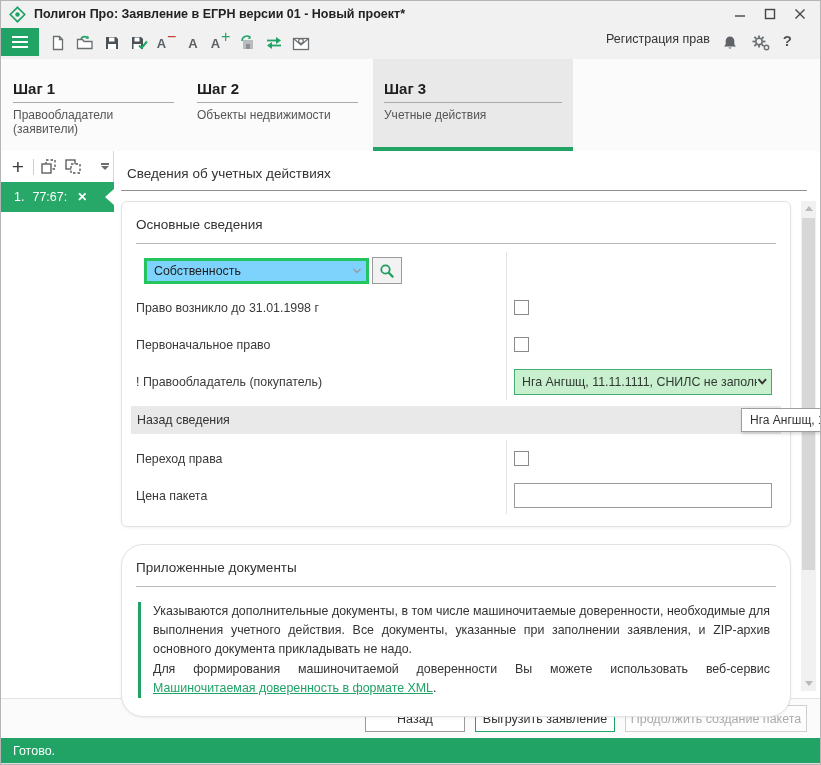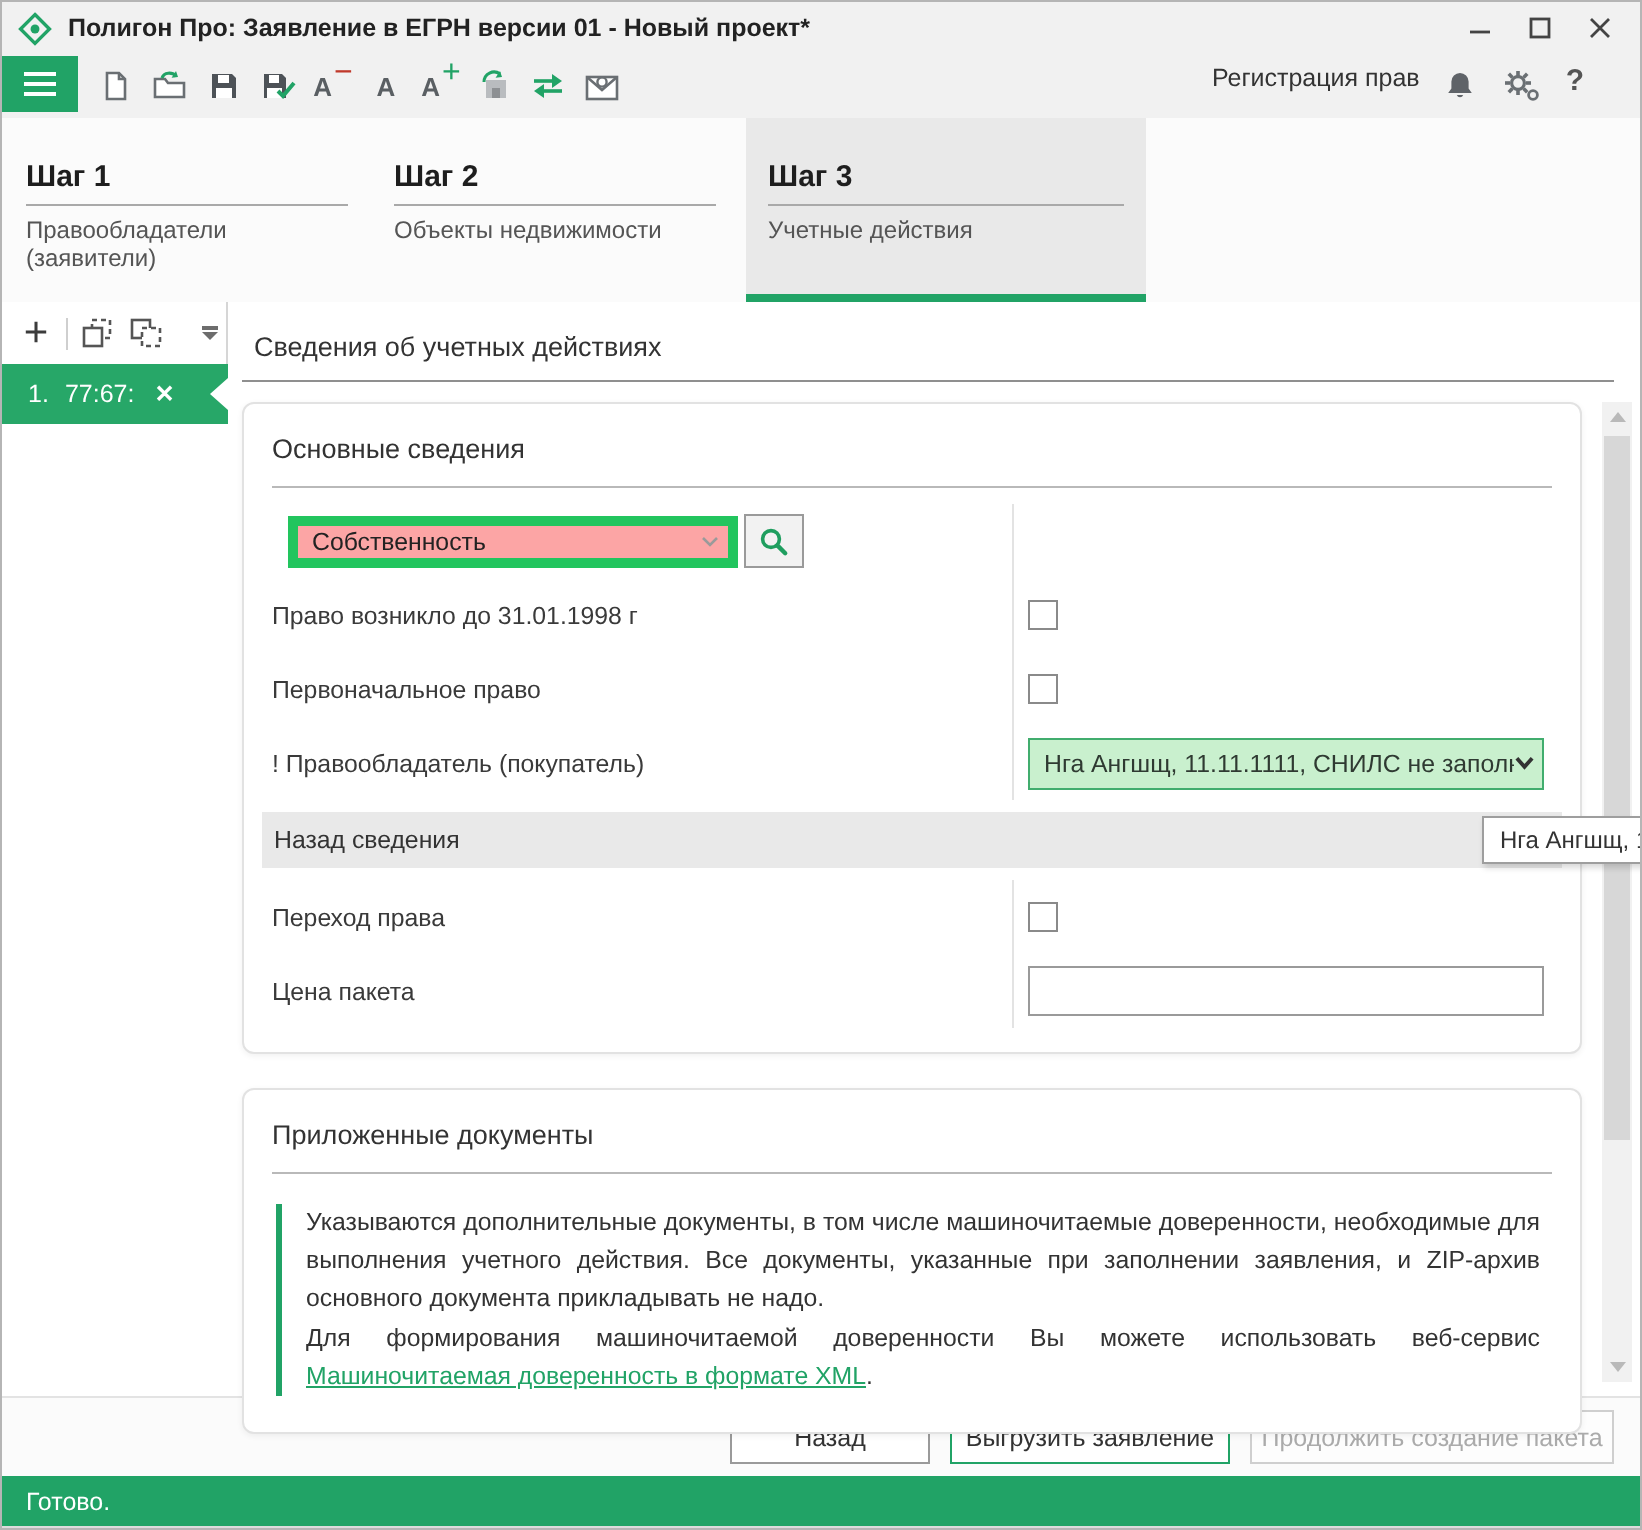--- a/index.html
+++ b/index.html
@@ -81,35 +81,35 @@
 
   .main { position: relative; flex: 1 1 auto; padding: 15px 0 0 7px; }
   .page-title { font-size: 13.5px; color: #333; padding-left: 6px; }
   .page-hr { border: none; border-top: 1px solid #8f8f8f; margin: 9px 13px 0 0; }
 
   .card {
     width: 670px; background: #fff; border: 1px solid #e2e2e2; border-radius: 6px;
     box-shadow: 0 1px 3px rgba(0,0,0,0.06); padding: 12px 0 12px;
   }
   .card-1 { margin-top: 10px; }
-  .card-2 { margin-top: 17px; }
+  .card-2 { margin-top: 17px; border-radius: 22px; }
   .card-h { font-size: 13.5px; color: #333; margin: 3px 14px 0; }
   .card-hr { border: none; border-top: 1px solid #b9b9b9; margin: 11px 14px 0; }
 
   .rows-group { position: relative; }
   .rows-group::before {
     content: ''; position: absolute; left: 384px; top: 0; bottom: 0; width: 1px; background: #e3e3e3;
   }
   .rows-a { margin-top: 8px; }
   .form-row { display: flex; align-items: center; height: 37px; padding-left: 14px; }
   .form-label { flex: 0 0 370px; font-size: 12.4px; color: #3a3a3a; }
   .form-field { display: flex; align-items: center; padding-left: 8px; }
 
   .combo {
-    width: 225px; height: 26px; border: 5px solid #22c55e; background: #fca5a5;
+    width: 225px; height: 26px; border: 3px solid #22c55e; background: #7dd3fc;
     display: flex; align-items: center; font-size: 12.4px; color: #222;
     padding: 0 4px 0 7px; overflow: hidden; white-space: nowrap;
   }
   .combo .val { flex: 1 1 auto; overflow: hidden; }
   .combo-green {
     width: 258px; background: #c9f0ce; border: 1px solid #41ad6e; color: #2f3a32;
   }
   .search-btn {
     width: 30px; height: 27px; margin-left: 3px; border: 1px solid #9a9a9a; background: #f2f2f2;
     display: flex; align-items: center; justify-content: center;

